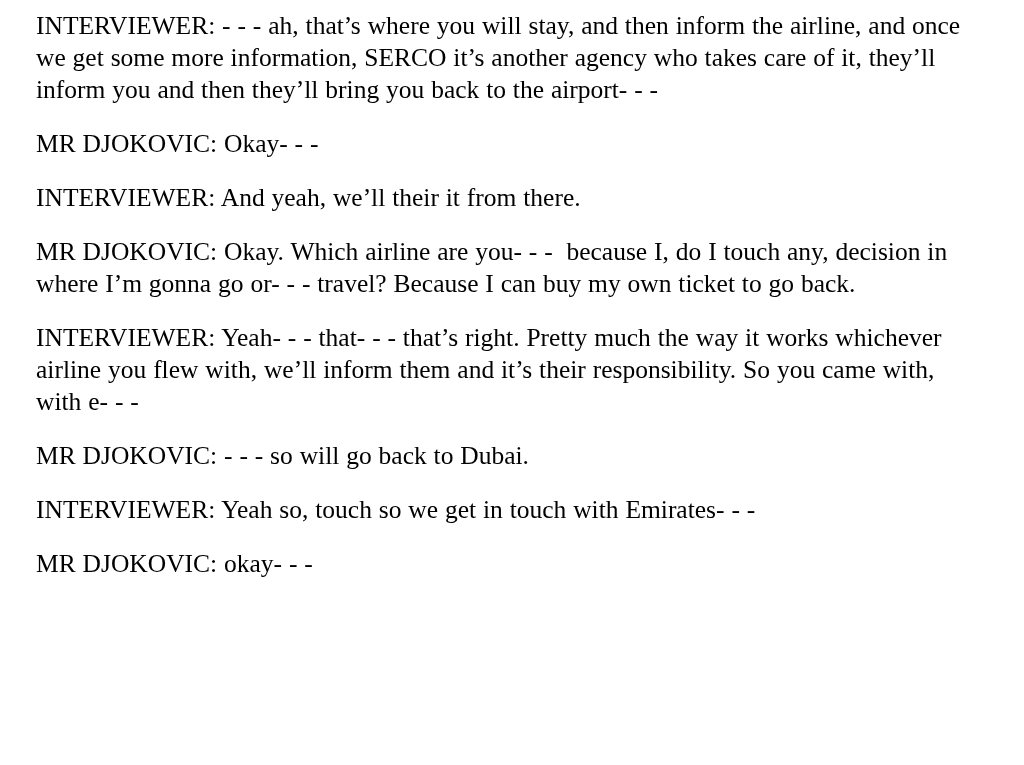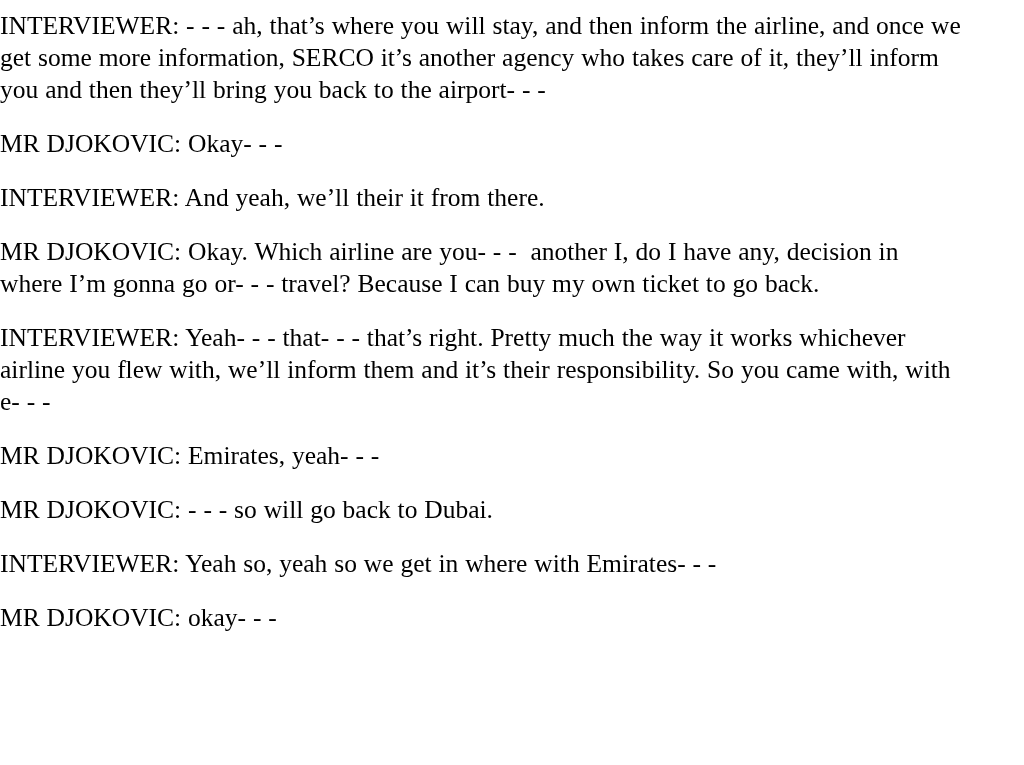--- a/index.html
+++ b/index.html
@@ -11,21 +11,21 @@
     width: 1024px;
     height: 765px;
     overflow: hidden;
     font-family: "Liberation Serif", "DejaVu Serif", serif;
     color: #000000;
   }
   .page {
     box-sizing: border-box;
     width: 1024px;
     height: 765px;
-    padding: 10px 62px 10px 0;
+    padding: 10px 62px 10px 36px;
     background: #ffffff;
     border-radius: 24px;
   }
   .transcript {
     display: block;
   }
   .line {
     font-size: 25.5px;
     line-height: 32px;
     margin: 0 0 22px 0;
@@ -38,20 +38,19 @@
   }
 </style>
 </head>
 <body>
 
 <div class="page">
   <div class="transcript">
     <p class="line">INTERVIEWER: - - - ah, that’s where you will stay, and then inform the airline, and once we get some more information, SERCO it’s another agency who takes care of it, they’ll inform you and then they’ll bring you back to the airport- - -</p>
     <p class="line">MR DJOKOVIC: Okay- - -</p>
     <p class="line">INTERVIEWER: And yeah, we’ll their it from there.</p>
-    <p class="line">MR DJOKOVIC: Okay. Which airline are you- - -  another I, do I have any, decision in where I’m gonna go or- - - travel? Because I can buy my own ticket to go back.</p>
+    <p class="line">MR DJOKOVIC: Okay. Which airline are you- - -  because I, do I touch any, decision in where I’m gonna go or- - - travel? Because I can buy my own ticket to go back.</p>
     <p class="line">INTERVIEWER: Yeah- - - that- - - that’s right. Pretty much the way it works whichever airline you flew with, we’ll inform them and it’s their responsibility. So you came with, with e- - -</p>
-    <p class="line">MR DJOKOVIC: Emirates, yeah- - -</p>
     <p class="line">MR DJOKOVIC: - - - so will go back to Dubai.</p>
-    <p class="line">INTERVIEWER: Yeah so, yeah so we get in where with Emirates- - -</p>
+    <p class="line">INTERVIEWER: Yeah so, touch so we get in touch with Emirates- - -</p>
     <p class="line">MR DJOKOVIC: okay- - -</p>
   </div>
 </div>
 
 </body></html>

